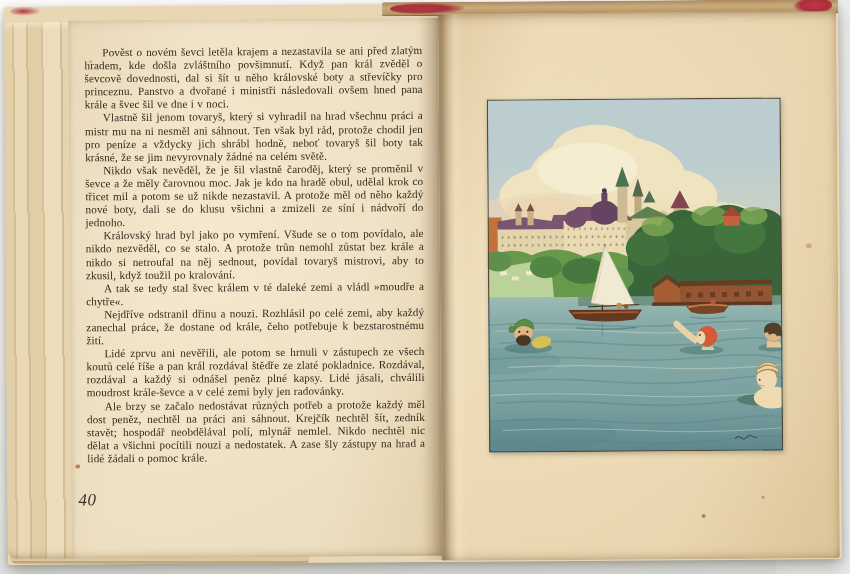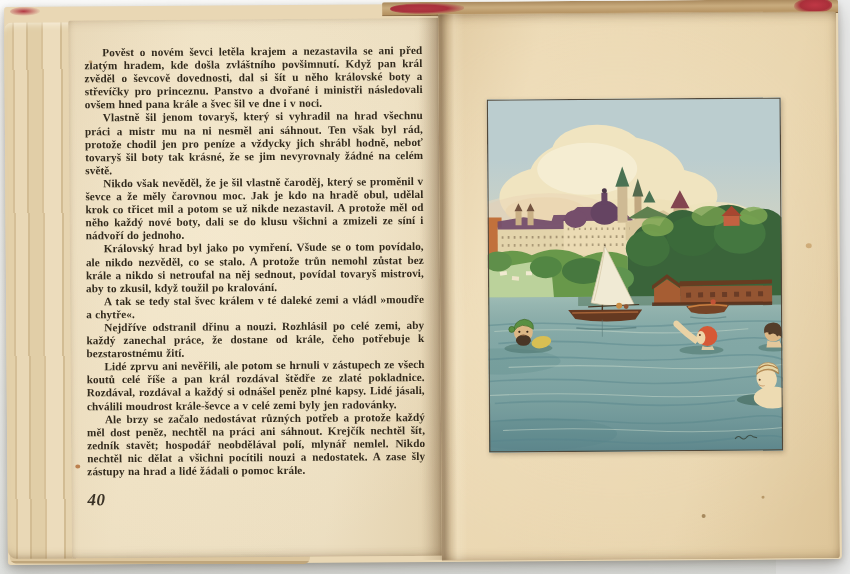--- a/index.html
+++ b/index.html
@@ -4,21 +4,20 @@
 <style>
   html,body{margin:0;padding:0;}
   body{
     width:850px;height:574px;overflow:hidden;
     font-family:"Liberation Serif","DejaVu Serif",serif;
     background:#eceded;
   }
   .photo{
     position:relative;width:776px;height:574px;
     background:linear-gradient(180deg,#fbfbfa 0%,#f4f5f3 55%,#e4e6e4 100%);
-    font-weight:bold;
   }
   .book{
     position:absolute;left:6px;top:4px;width:834px;height:558px;
     transform:rotate(-0.4deg);
     box-shadow:0 10px 20px rgba(45,38,25,.28),0 2px 6px rgba(45,38,25,.22);
     background:#e9d7b4;
     border-radius:3px 4px 4px 3px;
   }
   .cover-strip{
     position:absolute;left:378px;top:-2px;width:456px;height:13px;
@@ -75,21 +74,21 @@
     position:absolute;left:414px;top:10px;width:46px;height:546px;pointer-events:none;
     background:linear-gradient(90deg,rgba(101,72,38,0) 0%,rgba(101,72,38,.16) 38%,rgba(70,45,20,.30) 50%,rgba(101,72,38,.10) 64%,rgba(255,250,230,.18) 78%,rgba(101,72,38,0) 100%);
   }
   .text-block{
     position:absolute;left:80px;top:40px;width:338px;
     font-size:11.2px;line-height:13.1px;color:#332b1e;
     text-align:justify;letter-spacing:.1px;word-spacing:.4px;
   }
   .text-block p{margin:0;text-indent:1.6em;hyphens:auto;}
   .page-number{
-    position:absolute;left:80px;top:484px;
+    position:absolute;left:71px;top:484px;
     font-style:italic;font-size:17px;color:#3a3226;letter-spacing:.5px;
   }
   .plate{
     position:absolute;left:482px;top:96px;width:294px;height:353px;
     box-shadow:1px 2px 5px rgba(60,40,20,.3);
     background:#bcc8c4;
   }
   .plate svg{display:block;}
   .spot{position:absolute;border-radius:50%;}
   .s1{left:68px;top:458px;width:5px;height:4px;background:#b06a33;opacity:.8;}

